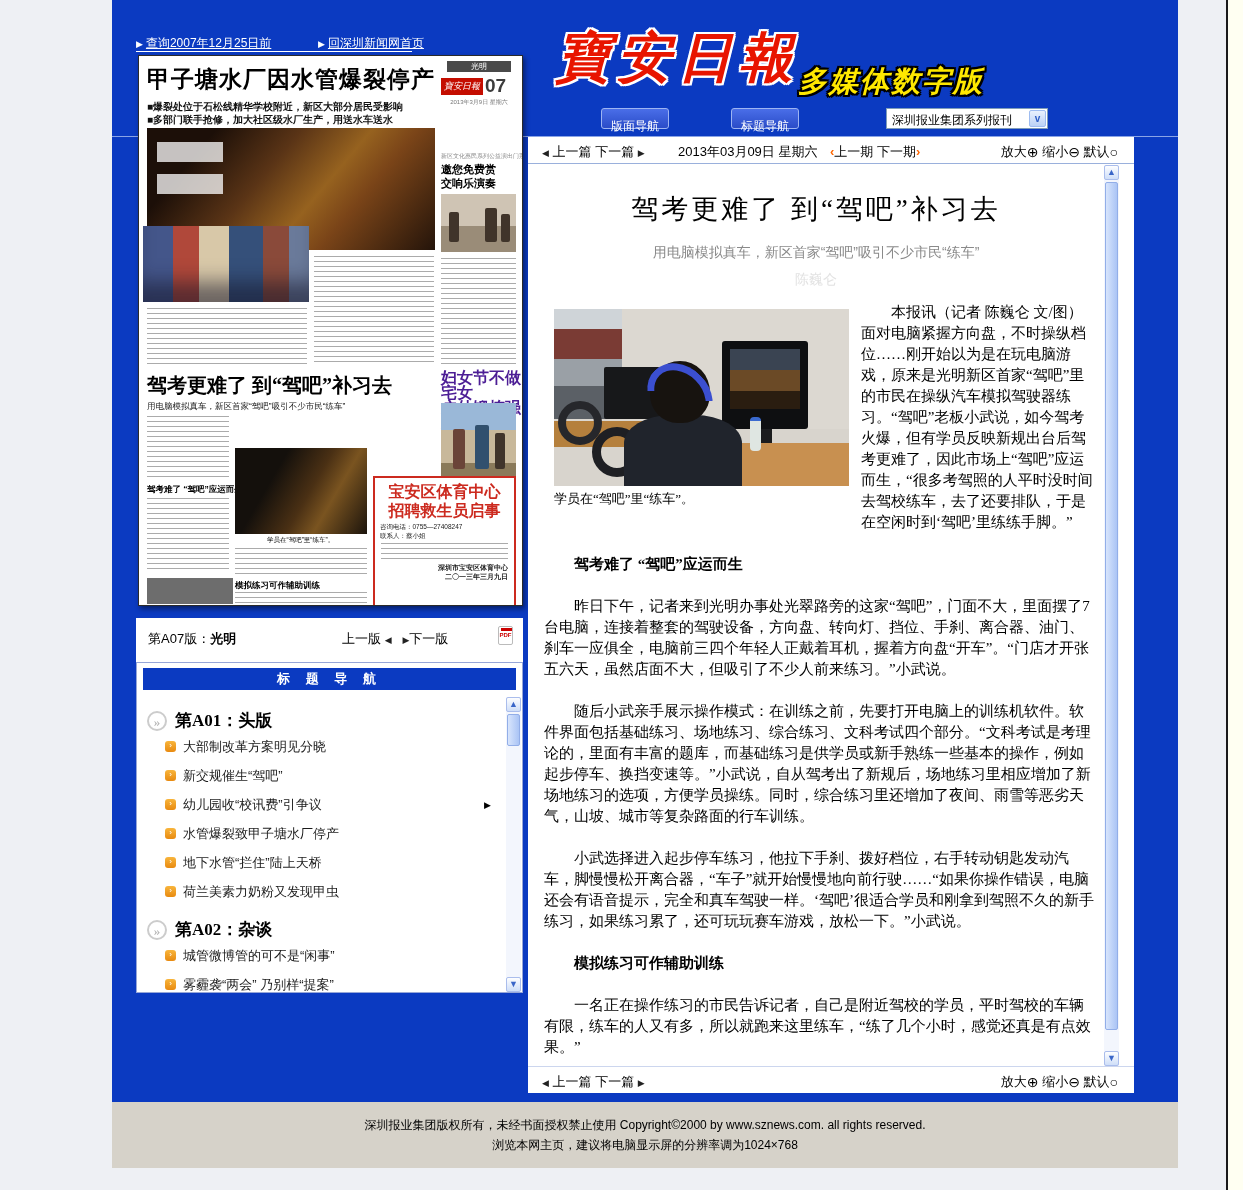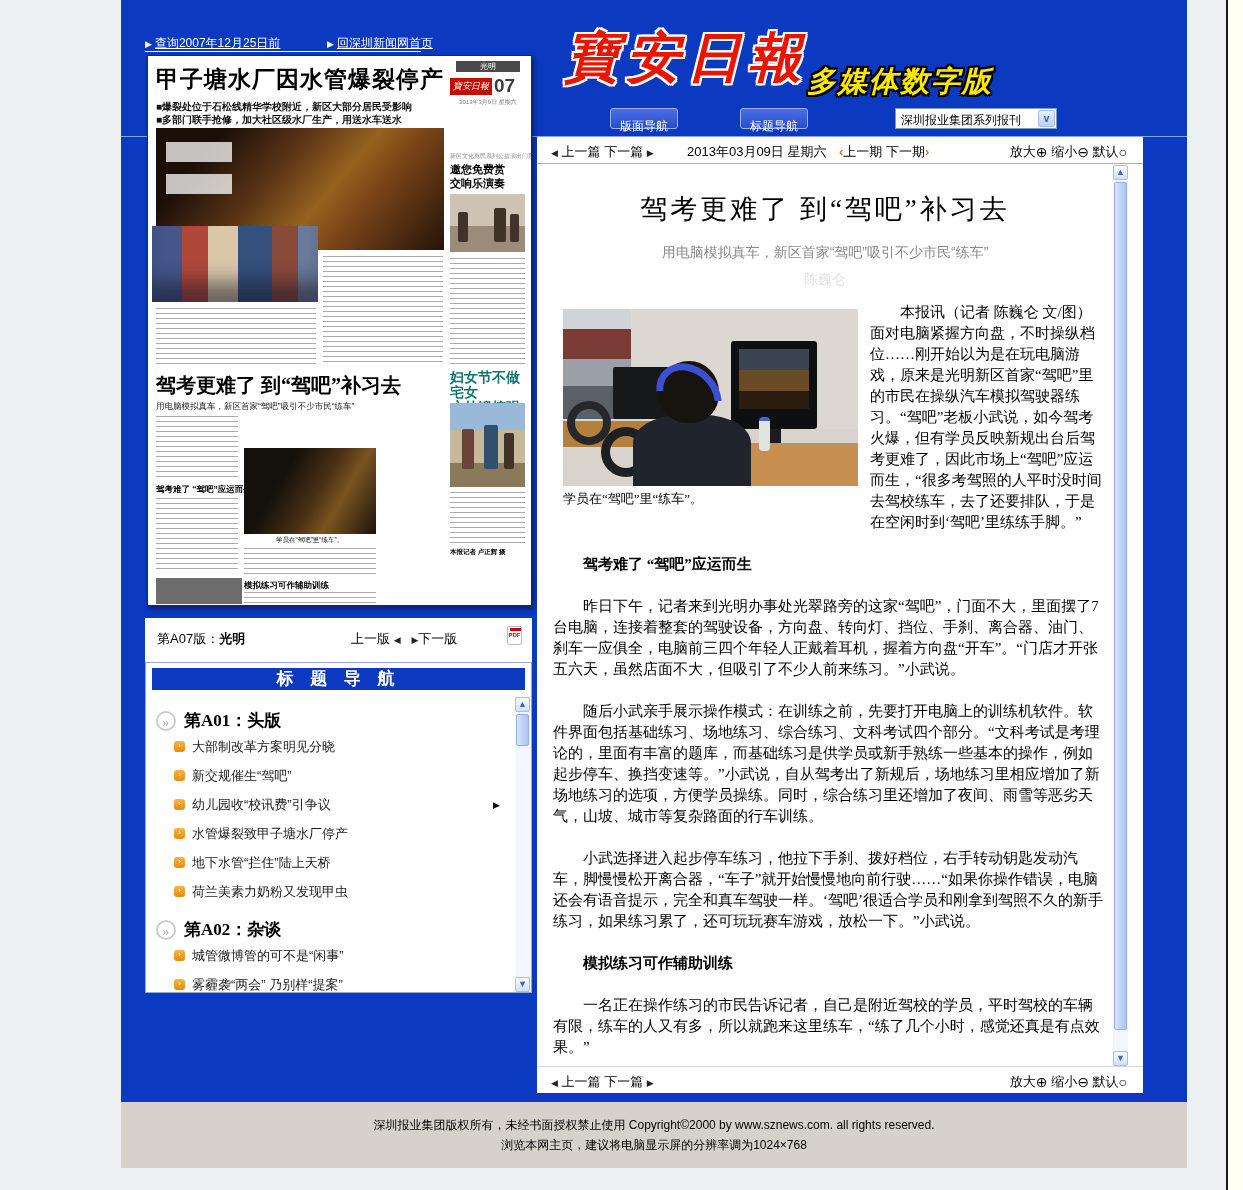--- a/index.html
+++ b/index.html
@@ -4,21 +4,21 @@
 <style>
   * { margin:0; padding:0; box-sizing:border-box; }
   body { font-family:"Liberation Sans", sans-serif; background:#eef0f4; }
   .stage { position:relative; width:1243px; height:1190px; background:#eef0f4; overflow:hidden; }
 
   
   .win-edge { position:absolute; left:1226px; top:0; width:2px; height:1190px; background:#1a1a1a; }
   .win-right { position:absolute; left:1228px; top:0; width:15px; height:1190px; background:#fffff2; }
 
   
-  .site { position:absolute; left:121px; top:0; width:1066px; height:1168px; background:#0b3ac1; }
+  .site { position:absolute; left:112px; top:0; width:1066px; height:1168px; background:#0b3ac1; }
 
   
   .topbar { position:absolute; left:24px; top:33px; width:276px; height:19px; border-bottom:1px solid #fff; color:#fff; font-size:12px; }
   .toplink { position:absolute; top:2px; color:#fff; text-decoration:underline; cursor:pointer; white-space:nowrap; }
   .toplink .arr { font-size:9px; text-decoration:none; display:inline-block; margin-right:3px; }
   .toplink.l1 { left:0; }
   .toplink.l2 { left:166px;margin-left:16px; }
 
   
   .logo { position:absolute; left:444px; top:22px; font-family:"Liberation Serif", serif; font-size:54px; font-weight:bold; font-style:italic; color:#e81500; letter-spacing:7px; white-space:nowrap;
@@ -95,41 +95,41 @@
   .tp-mast-page { font-size:19px; font-weight:bold; color:#3c3c3c; margin-left:2px; }
   .tp-mast-date { font-size:6px; color:#777; margin-top:1px; text-align:center; white-space:nowrap; }
   .tp-b { left:8px; font-size:10px; font-weight:bold; color:#111; white-space:nowrap; }
   .tp-photo-main { left:8px; top:72px; width:288px; height:122px; background:linear-gradient(130deg,#1c0f08 0 18%,#5a3416 40%,#96621f 58%,#7a4418 70%,#24140a 100%); }
   .tp-capbox { position:absolute; background:#fff; }
   .tp-photo-mosaic { left:4px; top:170px; width:166px; height:76px;
     background:linear-gradient(90deg,#44568a 0 18%,#b0483a 18% 34%,#d8c8a8 34% 52%,#35507a 52% 72%,#8a4a3a 72% 88%,#6a7a9a 88%);
     box-shadow:inset 0 -30px 20px -10px rgba(20,20,40,.55); }
   .tp-mid-head { left:8px; top:316px; font-family:"Liberation Serif",serif; font-size:20px; font-weight:bold; white-space:nowrap; color:#000; }
   .tp-mid-sub { left:8px; top:345px; font-size:8.5px; color:#222; white-space:nowrap; }
-  .tp-women-head { left:302px; top:314px; font-size:14px; font-weight:bold; line-height:15px; color:#0f766e; }
+  .tp-women-head { left:302px; top:314px; font-size:16px; font-weight:bold; line-height:15px; color:#4c1d95; }
   .tp-photo-w { left:302px; top:347px; width:75px; height:84px; background:linear-gradient(#9ab8d8 0 32%,#c8b89a 32% 72%,#8a7a5a 72%); }
   .tp-fig { position:absolute; background:#40342a; border-radius:2px; }
   .tp-photo-sim { left:96px; top:392px; width:132px; height:86px; background:linear-gradient(120deg,#14100c 0 30%,#4a3014 55%,#7a5420 70%,#1c140c 100%); }
   .tp-colhead { font-size:8.5px; font-weight:bold; white-space:nowrap; color:#000; }
   .tp-notice { left:234px; top:420px; width:143px; height:131px; border:2px solid #cc2a1f; background:#fff; text-align:center; }
   .tp-notice-l { font-family:"Liberation Serif",serif; font-size:16px; font-weight:bold; color:#cc2a1f; line-height:19px; white-space:nowrap; }
   .tp-notice-small { font-size:6.5px; color:#222; text-align:left; padding:3px 5px 0 5px; line-height:8px; }
   .tp-notice-sig { font-size:7px; color:#222; text-align:right; padding-right:6px; line-height:9px; font-weight:bold; }
   .tp-credits { left:8px; top:522px; width:86px; height:26px; background:#3c3c3c; }
 
   .pagebox { position:absolute; left:24px; top:618px; width:387px; height:375px; background:#fff; font-size:13px; color:#000; }
   .pn-label { position:absolute; left:12px; top:12px; }
   .pn-label b { font-weight:bold; }
   .pn-group { position:absolute; left:206px; top:12px; white-space:nowrap; cursor:pointer; }
   .pdf-icon { position:absolute; left:362px; top:8px; width:15px; height:19px; background:#fff; border:1px solid #bbb; border-radius:2px; cursor:pointer; }
   .pdf-icon span { position:absolute; left:0; top:5px; width:100%; text-align:center; font-size:6px; font-weight:bold; color:#c00; }
   .pdf-icon i { position:absolute; left:2px; top:1px; width:11px; height:3px; background:#c00; }
 
   .tocbox { position:absolute; left:0; top:44px; width:387px; height:331px; border:1px solid #96a6d8; background:#fff; }
-  .toc-head { margin:5px 6px 0 6px; height:22px; background:#0b3ac1; color:#fff; font-size:17px; font-weight:bold; text-align:center; line-height:22px; letter-spacing:6px; }
+  .toc-head { margin:5px 6px 0 6px; height:22px; background:#0b3ac1; color:#fff; font-size:13px; font-weight:bold; text-align:center; line-height:22px; letter-spacing:6px; }
   .toc-list { position:absolute; left:0; top:34px; width:368px; height:295px; overflow:hidden; }
   .toc-sec { margin-top:12px; }
   .toc-sec-title { display:flex; align-items:center; padding-left:10px; font-family:"Liberation Serif",serif; font-size:17px; font-weight:bold; color:#000; }
   .gg-icon { width:20px; height:20px; border-radius:50%; border:2px solid #ccc; color:#b8b8b8; font-size:13px; font-weight:bold; text-align:center; line-height:18px; margin-right:8px; flex:none; }
   .toc-item { position:relative; display:flex; align-items:center; height:29px; padding-left:28px; font-size:13px; color:#1a1a1a; cursor:pointer; }
   .o-bullet { width:11px; height:11px; border-radius:3px; background:linear-gradient(#f8b53c,#e88a10); color:#fff; font-size:8px; line-height:10px; text-align:center; margin-right:7px; flex:none; }
   .toc-marker { position:absolute; right:14px; color:#000; font-size:9px; visibility:hidden; }
   .toc-scroll { position:absolute; right:1px; top:34px; width:15px; height:295px; background:#f3f6fd; }
   .sthumb.toc { top:17px; height:32px; }
 
@@ -206,20 +206,29 @@
       <div class="tp tlines" style="left:302px; top:436px; width:75px; height:52px;"></div>
       <div class="tp" style="left:302px; top:492px; font-size:6.5px; font-weight:bold; white-space:nowrap;">本报记者 卢正辉 摄</div>
       <div class="tp tlines" style="left:8px; top:360px; width:82px; height:62px;"></div>
       <div class="tp tp-colhead" style="left:8px; top:428px;">驾考难了 “驾吧”应运而生</div>
       <div class="tp tlines" style="left:8px; top:442px; width:82px; height:74px;"></div>
       <div class="tp tp-photo-sim"></div>
       <div class="tp" style="left:128px; top:480px; font-size:6.5px; white-space:nowrap;">学员在“驾吧”里“练车”。</div>
       <div class="tp tlines" style="left:96px; top:492px; width:132px; height:28px;"></div>
       <div class="tp tp-colhead" style="left:96px; top:524px;">模拟练习可作辅助训练</div>
       <div class="tp tlines" style="left:96px; top:536px; width:132px; height:12px;"></div>
+      <div class="tp tp-notice">
+        <div class="tp-notice-l" style="margin-top:4px;">宝安区体育中心</div>
+        <div class="tp-notice-l">招聘救生员启事</div>
+        <div class="tp-notice-small">咨询电话：0755—27408247</div>
+        <div class="tp-notice-small" style="padding-top:1px;">联系人：蔡小姐</div>
+        <div class="tlines" style="margin:3px 6px 0 6px; height:20px;"></div>
+        <div class="tp-notice-sig">深圳市宝安区体育中心</div>
+        <div class="tp-notice-sig">二〇一三年三月九日</div>
+      </div>
       <div class="tp tp-credits tlines"></div>
     </div>
 
     <div class="pagebox">
       <div class="pn-label"><span>第A07版：</span><b>光明</b></div>
       <div class="pn-group">
         <span class="tb-link">上一版</span>
         <span class="tb-arrow">◀</span>&nbsp;&nbsp;
         <span class="tb-arrow">▶</span><span class="tb-link">下一版</span>
       </div>

